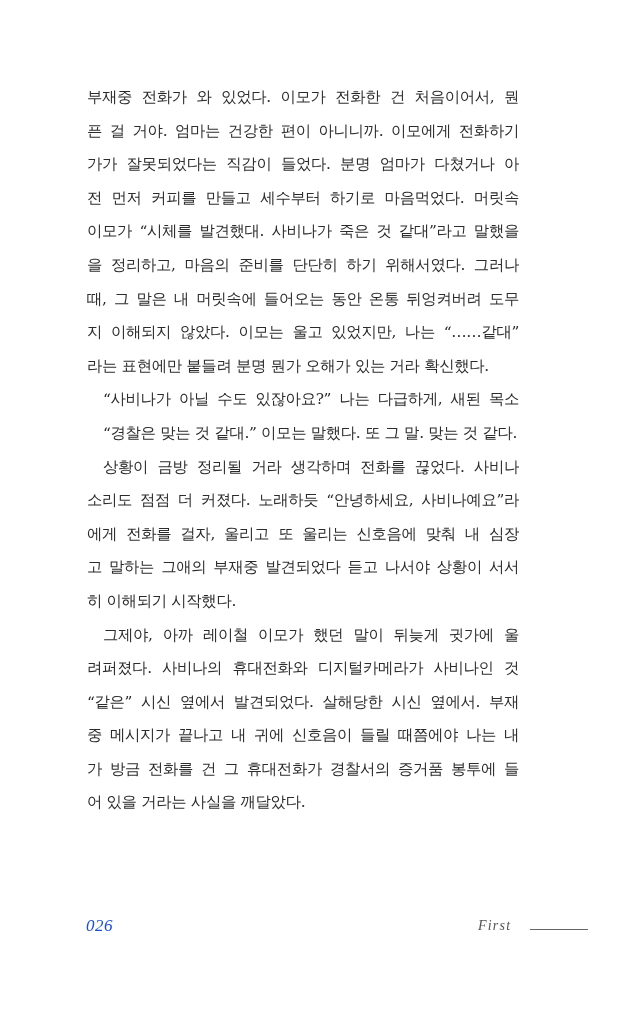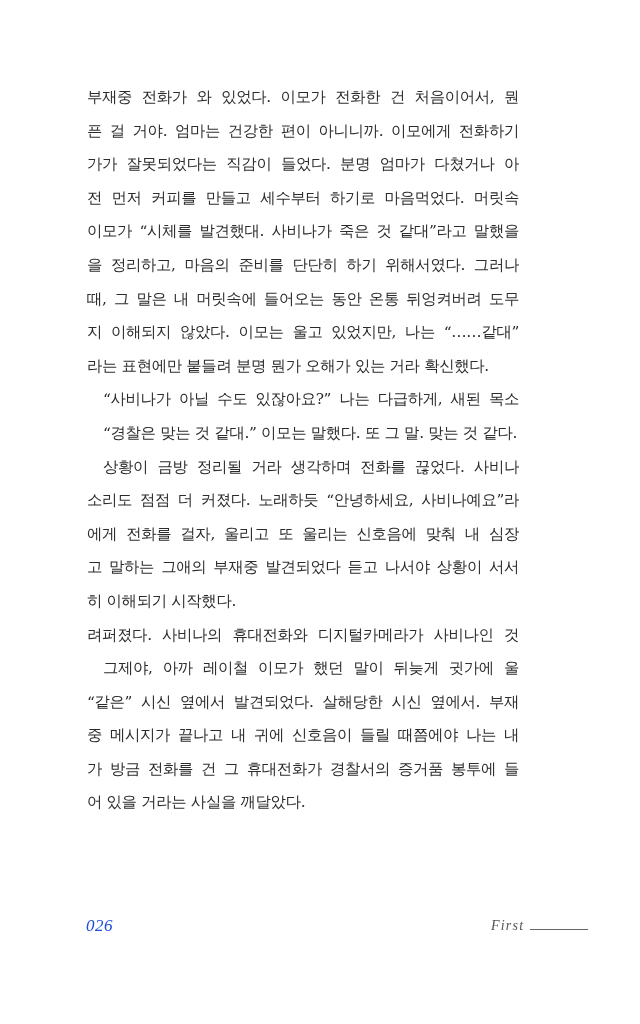--- a/index.html
+++ b/index.html
@@ -56,21 +56,20 @@
     }
     .chapter-label {
       position: absolute;
       left: 478px;
       top: 2px;
       font-family: "Liberation Serif", "DejaVu Serif", serif;
       font-style: italic;
       font-size: 14px;
       color: #555555;
       letter-spacing: 1.2px;
-      margin-left: 13px;
     }
     .chapter-rule {
       position: absolute;
       left: 530px;
       top: 13px;
       width: 58px;
       height: 1px;
       background: #666666;
     }
   </style>
@@ -87,22 +86,22 @@
   <span class="line">때, 그 말은 내 머릿속에 들어오는 동안 온통 뒤엉켜버려 도무</span>
   <span class="line">지 이해되지 않았다. 이모는 울고 있었지만, 나는 “……같대”</span>
   <span class="line last">라는 표현에만 붙들려 분명 뭔가 오해가 있는 거라 확신했다.</span>
   <span class="line indent">“사비나가 아닐 수도 있잖아요?” 나는 다급하게, 새된 목소</span>
   <span class="line indent last">“경찰은 맞는 것 같대.” 이모는 말했다. 또 그 말. 맞는 것 같다.</span>
   <span class="line indent">상황이 금방 정리될 거라 생각하며 전화를 끊었다. 사비나</span>
   <span class="line">소리도 점점 더 커졌다. 노래하듯 “안녕하세요, 사비나예요”라</span>
   <span class="line">에게 전화를 걸자, 울리고 또 울리는 신호음에 맞춰 내 심장</span>
   <span class="line">고 말하는 그애의 부재중 발견되었다 듣고 나서야 상황이 서서</span>
   <span class="line last">히 이해되기 시작했다.</span>
+  <span class="line indent">그제야, 아까 레이철 이모가 했던 말이 뒤늦게 귓가에 울</span>
   <span class="line">려퍼졌다. 사비나의 휴대전화와 디지털카메라가 사비나인 것</span>
-  <span class="line indent">그제야, 아까 레이철 이모가 했던 말이 뒤늦게 귓가에 울</span>
   <span class="line">“같은” 시신 옆에서 발견되었다. 살해당한 시신 옆에서. 부재</span>
   <span class="line">중 메시지가 끝나고 내 귀에 신호음이 들릴 때쯤에야 나는 내</span>
   <span class="line">가 방금 전화를 건 그 휴대전화가 경찰서의 증거품 봉투에 들</span>
   <span class="line last">어 있을 거라는 사실을 깨달았다.</span>
 </div>
 
 <div class="footer">
   <span class="page-number">026</span>
   <span class="chapter-label">First</span>
   <span class="chapter-rule"></span>

